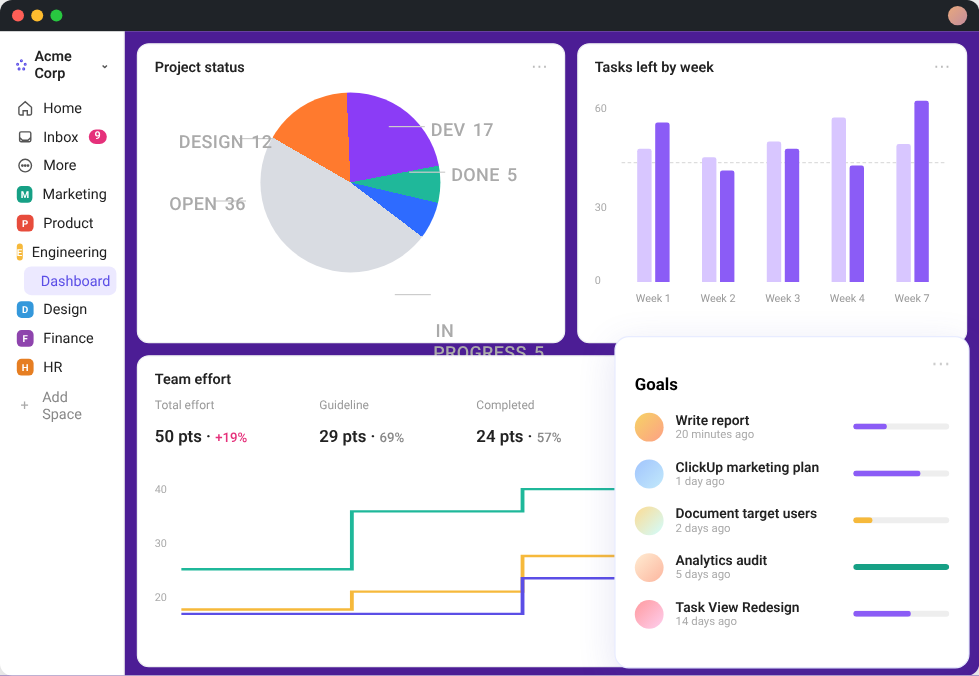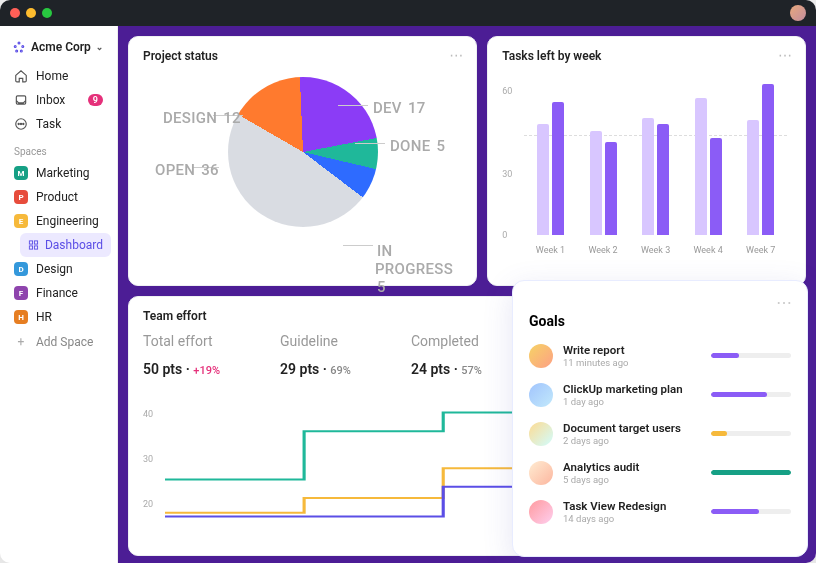--- a/index.html
+++ b/index.html
@@ -5,21 +5,21 @@
   * { margin:0; padding:0; box-sizing:border-box; font-family:-apple-system,BlinkMacSystemFont,"Segoe UI",Roboto,sans-serif; }
   body { background:#f0f0f0; }
   .window { width:816px; height:563px; background:#fff; border-radius:10px; overflow:hidden; position:relative; box-shadow:0 10px 40px rgba(0,0,0,.1); }
   .titlebar { height:26px; background:#1f2328; display:flex; align-items:center; padding:0 10px; position:relative; }
   .traffic { display:flex; gap:6px; }
   .dot { width:10px; height:10px; border-radius:50%; }
   .dot.r{background:#ff5f57}.dot.y{background:#febc2e}.dot.g{background:#28c840}
   .avatar-top{width:16px;height:16px;border-radius:50%;background:linear-gradient(135deg,#e8a87c,#c38d9e);position:absolute;right:10px;}
   .body { display:flex; height:calc(100% - 26px); }
   
-  .sidebar { width:118px; padding:10px 6px; border-right:1px solid #eee; font-size:12px; color:#222; }
+  .sidebar { width:104px; padding:10px 6px; border-right:1px solid #eee; font-size:12px; color:#222; }
   .workspace { display:flex; align-items:center; gap:5px; padding:4px 6px; font-weight:600; font-size:12px; cursor:pointer;}
   .ws-icon{width:14px;height:14px;}
   .chev{font-size:9px;color:#555;}
   .nav-item{display:flex;align-items:center;gap:8px;padding:5px 8px;border-radius:6px;cursor:pointer;color:#222;}
   .nav-ico{width:14px;height:14px;display:flex;align-items:center;justify-content:center;color:#555;}
   .badge{margin-left:auto;background:#e5307a;color:#fff;border-radius:8px;font-size:9px;padding:1px 5px;font-weight:600;}
   .section-label{font-size:10px;color:#999;padding:10px 8px 4px;}
   .space-item{display:flex;align-items:center;gap:8px;padding:5px 8px;border-radius:6px;cursor:pointer;font-size:12px;}
   .space-sq{width:14px;height:14px;border-radius:4px;display:flex;align-items:center;justify-content:center;color:#fff;font-size:8px;font-weight:700;}
   .sub-item{display:flex;align-items:center;gap:6px;margin-left:14px;padding:5px 8px;border-radius:6px;font-size:12px;cursor:pointer;}
@@ -46,21 +46,21 @@
   .baseline{position:absolute;left:22px;right:4px;border-top:1px dashed #ddd;}
   .bars{position:absolute;left:22px;right:4px;bottom:22px;top:0;display:flex;justify-content:space-around;align-items:flex-end;}
   .bgroup{display:flex;gap:3px;align-items:flex-end;width:34px;justify-content:center;}
   .bar{width:12px;border-radius:2px 2px 0 0;}
   .bar.a{background:#d8c6ff;}
   .bar.b{background:#8b5cf6;}
   .xticks{position:absolute;left:22px;right:4px;bottom:2px;display:flex;justify-content:space-around;font-size:9px;color:#999;}
   
   .team-card{margin-top:10px;height:260px;}
   .metrics{display:flex;gap:60px;margin-top:10px;}
-  .metric-label{font-size:14px;color:#999;}
+  .metric-label{font-size:10px;color:#999;}
   .metric-val{font-size:14px;font-weight:600;color:#222;margin-top:12px;}
   .metric-val .pct{font-size:11px;font-weight:500;color:#888;}
   .metric-val .pos{color:#e5307a;}
   .line-area{position:relative;height:140px;margin-top:12px;padding-left:22px;}
   .line-area .ytick{left:0;}
   .line-area svg{position:absolute;left:22px;right:0;top:0;bottom:0;width:calc(100% - 22px);height:100%;}
   
   .goals-card{position:absolute;right:8px;bottom:6px;width:296px;background:#fff;border-radius:12px;padding:32px 16px;box-shadow:0 8px 30px rgba(80,80,180,.15);border:1px solid #e8ecff;}
   .goals-title{font-size:14px;font-weight:700;}
   .goals-menu{position:absolute;top:12px;right:14px;color:#ccc;letter-spacing:1px;cursor:pointer;}
@@ -122,24 +122,23 @@
       </div>
       <div class="nav-item">
         <span class="nav-ico">
             <svg viewBox="0 0 24 24" width="14" height="14" fill="none" stroke="currentColor" stroke-width="2">
               <circle cx="12" cy="12" r="9"></circle>
               <circle cx="8" cy="12" r="1" fill="currentColor"></circle>
               <circle cx="12" cy="12" r="1" fill="currentColor"></circle>
               <circle cx="16" cy="12" r="1" fill="currentColor"></circle>
             </svg>
           </span>
-        <span>Task</span>
-      </div>
-
-      <div class="section-label">Spaces</div>
+        <span>More</span>
+      </div>
+
 
       <div id="spaces-list">
           <div class="space-item">
             <span class="space-sq" style="background:#16a085">M</span>
             <span>Marketing</span>
           </div>
           <div class="space-item">
             <span class="space-sq" style="background:#e74c3c">P</span>
             <span>Product</span>
           </div>
@@ -185,21 +184,21 @@
           <div class="pie-wrap">
             <div class="pie" id="pie" style="background: conic-gradient(from -60deg, rgb(255, 122, 46) 0deg, rgb(255, 122, 46) 57.6deg, rgb(139, 60, 246) 57.6deg, rgb(139, 60, 246) 139.2deg, rgb(31, 184, 154) 139.2deg, rgb(31, 184, 154) 163.2deg, rgb(46, 107, 255) 163.2deg, rgb(46, 107, 255) 187.2deg, rgb(217, 220, 226) 187.2deg, rgb(217, 220, 226) 360deg);"></div>
 
             <div class="pline" style="top:28px;left:195px;width:30px"></div>
             <div class="pie-label" style="top:22px;left:228px"><span>DEV</span> <span>17</span></div>
 
             <div class="pline" style="top:66px;left:212px;width:30px"></div>
             <div class="pie-label" style="top:60px;left:245px"><span>DONE</span> <span>5</span></div>
 
             <div class="pline" style="top:168px;left:200px;width:30px"></div>
-            <div class="pie-label" style="top:165px;left:232px"><span>IN PROGRESS</span> <span>5</span></div>
+            <div class="pie-label" style="top:190px;left:232px"><span>IN PROGRESS</span> <span>5</span></div>
 
             <div class="pline" style="top:38px;left:70px;width:30px"></div>
             <div class="pie-label" style="top:32px;left:18px"><span>DESIGN</span> <span>12</span></div>
 
             <div class="pline" style="top:90px;left:50px;width:26px"></div>
             <div class="pie-label" style="top:84px;left:10px"><span>OPEN</span> <span>36</span></div>
           </div>
         </div>
 
         <div class="card bar-card">
@@ -272,21 +271,21 @@
       </div>
 
       <div class="goals-card">
         <div class="goals-title">Goals</div>
         <div class="goals-menu">⋯</div>
         <div id="goals-list">
             <div class="goal">
               <div class="gavatar" style="background:linear-gradient(135deg,#f6d365,#fda085)"></div>
   <div class="gtext">
                 <div class="gname">Write report</div>
-                <div class="gtime">11 minutes ago</div>
+                <div class="gtime">20 minutes ago</div>
               </div>
   <div class="gbar">
                 <div class="gfill" style="width:35%;background:#8b5cf6"></div>
               </div>
             </div>
             <div class="goal">
               <div class="gavatar" style="background:linear-gradient(135deg,#a1c4fd,#c2e9fb)"></div>
   <div class="gtext">
                 <div class="gname">ClickUp marketing plan</div>
                 <div class="gtime">1 day ago</div>

